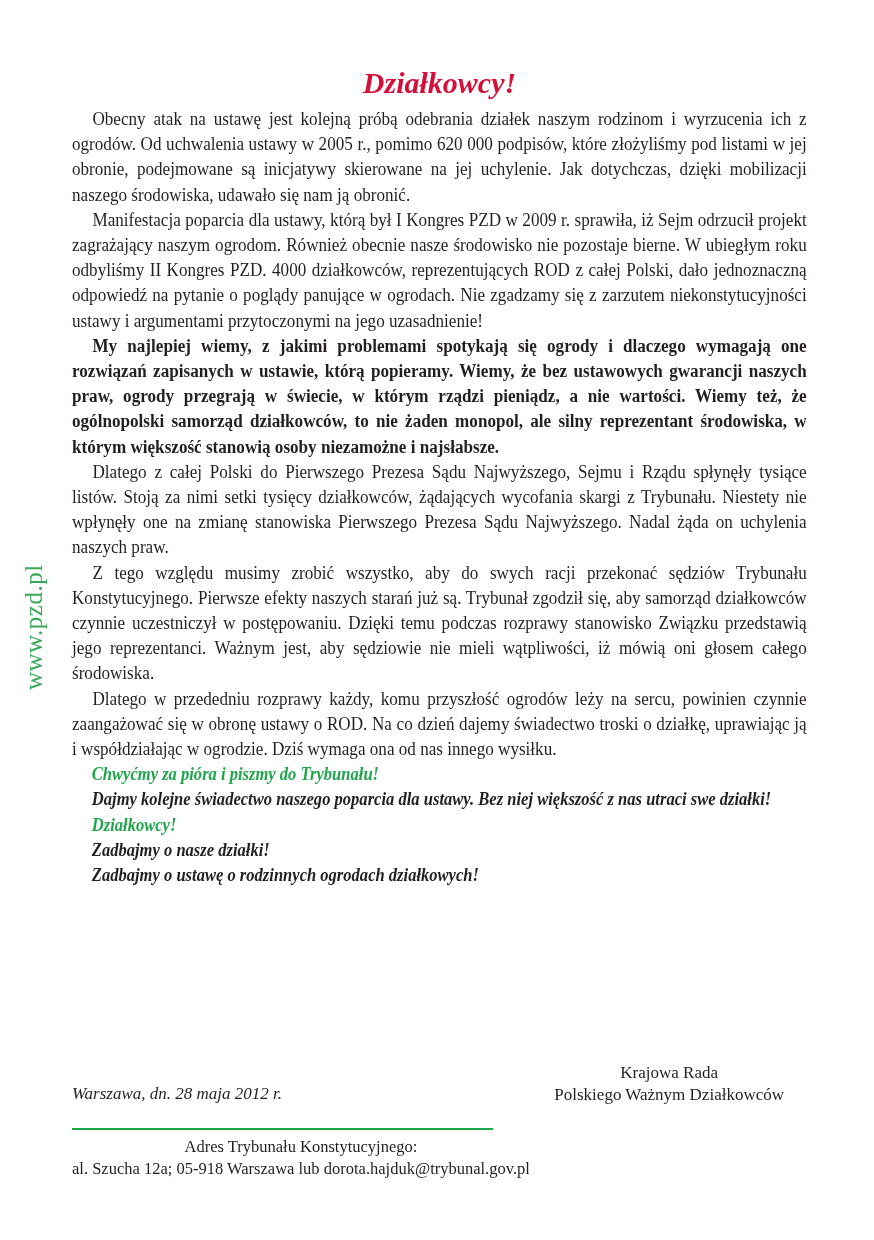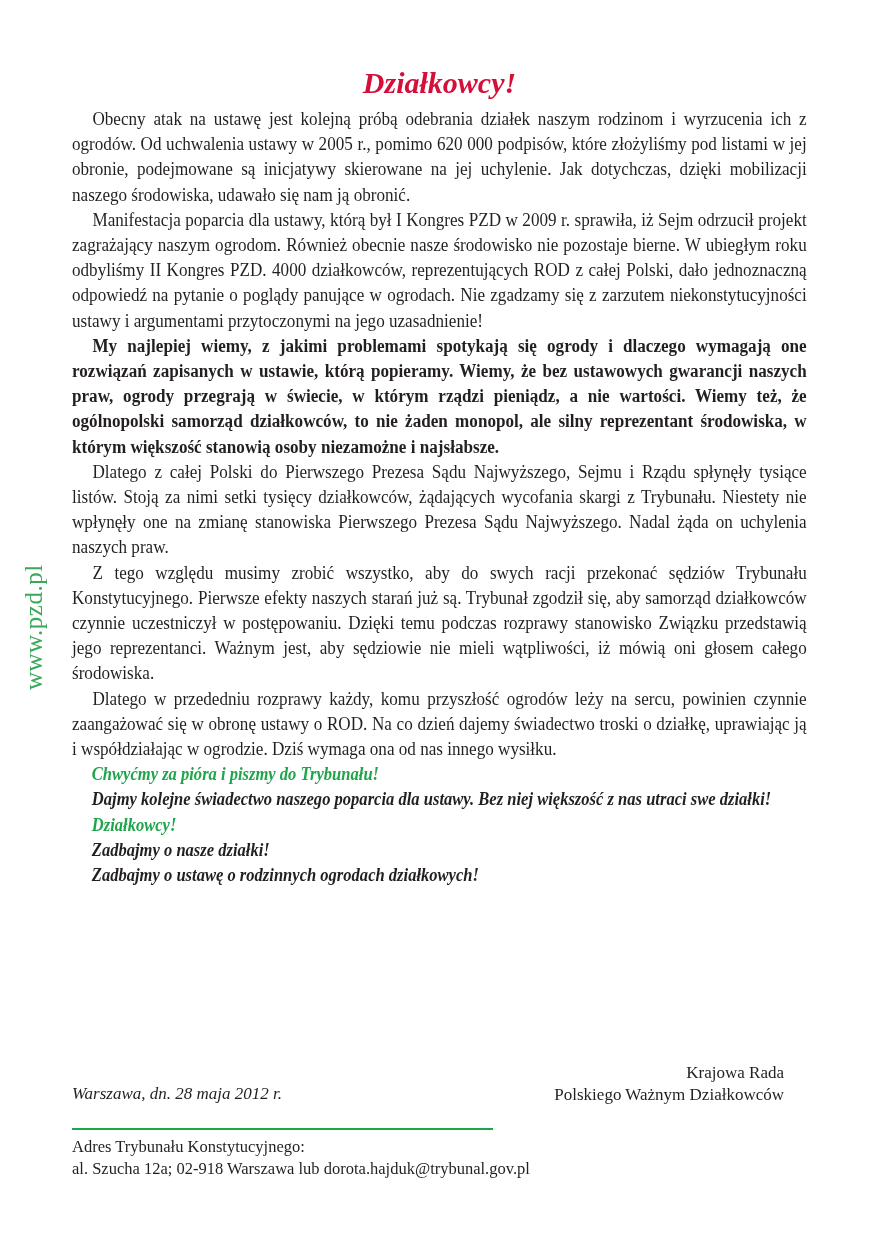--- a/index.html
+++ b/index.html
@@ -12,23 +12,23 @@
   .title { text-align: center; color: #d4103a; font-style: italic; font-weight: bold;
            font-size: 30px; margin: 0 0 6px 0; line-height: 36px; }
   .p { font-size: 18.4px; line-height: 25.2px; text-align: justify; margin: 0;
        text-indent: 22px; transform: scaleX(0.93); transform-origin: left top; width: 790px; }
   .p.bold { font-weight: bold; }
   .slogan { font-size: 18.4px; line-height: 25.2px; font-style: italic; font-weight: bold;
             margin: 0; text-indent: 22px; transform: scaleX(0.9); transform-origin: left top; width: 820px; }
   .green { color: #1ea54a; }
   .footer { position: absolute; left: 72px; top: 1062px; width: 740px; height: 60px; }
   .date { position: absolute; left: 0; top: 22px; font-style: italic; font-size: 17px; text-align: right; }
-  .sign { position: absolute; right: 28px; top: 0; text-align: right; font-size: 17px; line-height: 22px; }
+  .sign { position: absolute; right: 28px; top: 0; text-align: center; font-size: 17px; line-height: 22px; }
   .rule { position: absolute; left: 72px; top: 1128px; width: 421px; height: 2px; background: #1ea54a; }
-  .addr { position: absolute; left: 72px; top: 1136px; font-size: 16.5px; line-height: 22px; }
+  .addr { position: absolute; left: 72px; top: 1136px; font-size: 16.5px; line-height: 22px; text-align: center; }
 </style>
 </head>
 <body>
 
 <div class="side-url">www.pzd.pl</div>
 
 <div class="page">
   <h1 class="title">Działkowcy!</h1>
   <p class="p">Obecny atak na ustawę jest kolejną próbą odebrania działek naszym rodzinom i wyrzucenia ich z ogrodów. Od uchwalenia ustawy w 2005 r., pomimo 620 000 podpisów, które złożyliśmy pod listami w jej obronie, podejmowane są inicjatywy skierowane na jej uchylenie. Jak dotychczas, dzięki mobilizacji naszego środowiska, udawało się nam ją obronić.</p>
   <p class="p">Manifestacja poparcia dla ustawy, którą był I Kongres PZD w 2009 r. sprawiła, iż Sejm odrzucił projekt zagrażający naszym ogrodom. Również obecnie nasze środowisko nie pozostaje bierne. W ubiegłym roku odbyliśmy II Kongres PZD. 4000 działkowców, reprezentujących ROD z całej Polski, dało jednoznaczną odpowiedź na pytanie o poglądy panujące w ogrodach. Nie zgadzamy się z zarzutem niekonstytucyjności ustawy i argumentami przytoczonymi na jego uzasadnienie!</p>
@@ -48,14 +48,14 @@
   <div class="sign">
     <div>Krajowa Rada</div>
     <div>Polskiego Ważnym Działkowców</div>
   </div>
 </div>
 
 <div class="rule"></div>
 
 <div class="addr">
   <div>Adres Trybunału Konstytucyjnego:</div>
-  <div>al. Szucha 12a; 02-918 Warszawa lub dorota.hajduk@trybunal.gov.pl</div>
+  <div>al. Szucha 12a; 05-918 Warszawa lub dorota.hajduk@trybunal.gov.pl</div>
 </div>
 
 </body></html>

